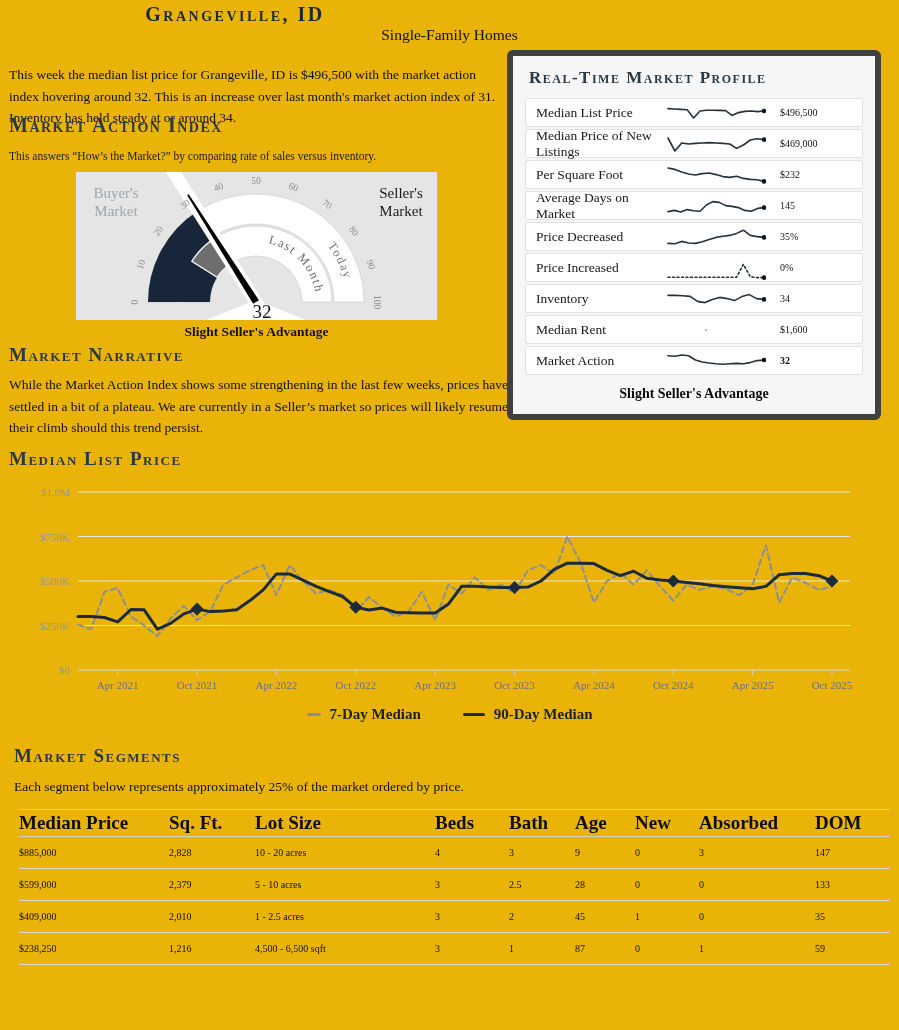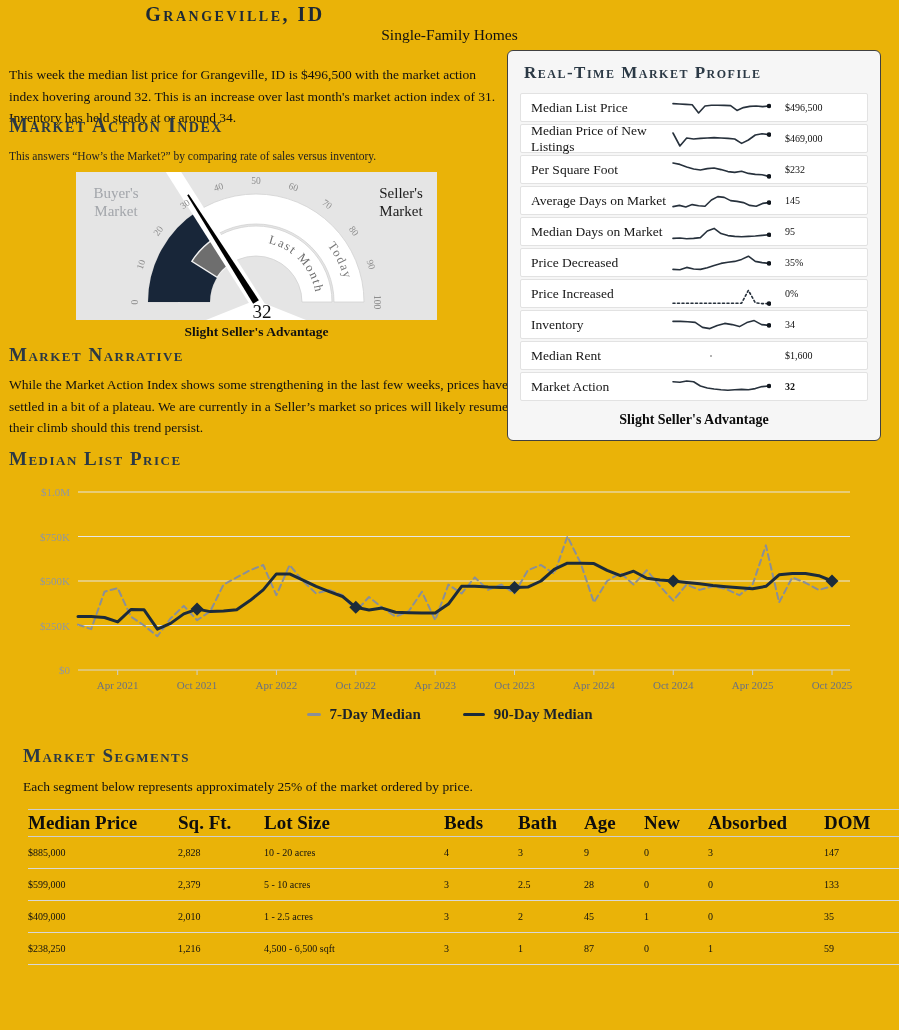--- a/index.html
+++ b/index.html
@@ -10,42 +10,42 @@
   .page-title{top:3px;left:0;width:470px;text-align:center;font-size:20px;letter-spacing:2.5px;color:#1d2936;}
   .page-subtitle{top:26px;left:0;width:899px;text-align:center;font-size:15.5px;color:#111;}
   .intro{top:64px;left:9px;width:496px;font-size:13.5px;line-height:1.6;}
   .mai-heading{top:114px;left:9px;font-size:20px;}
   .mai-sub{top:150px;left:9px;font-size:11.5px;color:#222;}
   .gauge-wrap{top:172px;left:76px;width:361px;height:148px;}
   .gauge-caption{top:324px;left:76px;width:361px;text-align:center;font-weight:bold;font-size:13.5px;}
   .narr-heading{top:344px;left:9px;font-size:19px;}
   .narr-text{top:374px;left:9px;width:500px;font-size:13.5px;line-height:1.6;}
 
-  .panel{top:50px;left:507px;width:374px;background:#f6f6f6;border:1px solid #404040;
+  .panel{top:50px;left:507px;width:374px;background:#f6f6f6;border:6px solid #404040;
          border-radius:6px;padding:10px 12px 12px 12px;box-sizing:border-box;}
   .panel-heading{font-variant:small-caps;font-weight:bold;color:#2b3945;letter-spacing:1.5px;
                  font-size:17px;padding:2px 2px 10px 4px;}
   .profile-row{display:flex;align-items:center;background:#fff;border:1px solid #e2e2e2;
                border-radius:2px;height:27px;margin-bottom:2px;padding:0 8px 0 10px;}
   .profile-label{flex:1;font-size:13.5px;color:#161616;}
   .profile-spark{width:100px;height:24px;flex:0 0 auto;}
   .profile-value{width:74px;flex:0 0 auto;padding-left:14px;font-size:10px;color:#111;}
   .profile-value.bold{font-weight:bold;}
   .panel-caption{text-align:center;font-weight:bold;font-size:14px;padding-top:9px;color:#0c0c0c;}
 
   .chart-section{position:absolute;top:448px;left:0;width:899px;}
   .chart-heading{margin-left:9px;font-size:19px;}
   .chart-svg{display:block;margin:8px 0 0 20px;}
   .legend{display:flex;justify-content:center;align-items:center;gap:42px;margin-top:0px;}
   .legend-item{display:flex;align-items:center;gap:9px;font-size:15px;font-weight:bold;color:#1b222b;}
   .swatch{display:inline-block;height:3px;border-radius:2px;}
   .swatch.s7{width:14px;background:#8a8f98;}
   .swatch.s90{width:22px;background:#1c2b3a;}
 
-  .segments-section{position:absolute;top:745px;left:14px;width:717px;}
+  .segments-section{position:absolute;top:745px;left:5px;width:717px;}
   .seg-heading{margin-left:9px;font-size:19px;}
   .seg-desc{margin:12px 0 0 9px;font-size:13.5px;color:#111;}
   table.segments{border-collapse:collapse;table-layout:fixed;width:871px;margin:14px 0 0 14px;}
   table.segments th{font-size:19px;text-align:left;font-weight:bold;color:#0e0e0e;
       border-top:1px solid #cfcfcf;border-bottom:1px solid #cfcfcf;padding:2px 0;}
   table.segments td{font-size:10px;color:#111;padding:10px 0;border-bottom:1px solid #d8d8d8;}
 </style>
 </head>
 <body>
 
@@ -122,28 +122,20 @@
           </svg>
           <div class="profile-value">$232</div>
         </div>
         <div class="profile-row">
           <div class="profile-label">Average Days on Market</div>
           <svg class="profile-spark" viewBox="0 0 100 24">
             <polyline points="2.0,17.6 8.4,16.4 14.8,18.0 21.2,15.6 27.6,16.8 34.0,17.2 40.4,11.0 46.8,7.6 53.2,8.4 59.6,11.6 66.0,12.4 72.4,13.6 78.8,16.4 85.2,17.2 91.6,14.4 98.0,13.6" fill="none" stroke="#27313c" stroke-width="1.6" stroke-linejoin="round" stroke-linecap="round" stroke-dasharray="none"></polyline>
             <circle cx="98" cy="13.6" r="2.3" fill="#10161d"></circle>
           </svg>
           <div class="profile-value">145</div>
-        </div>
-        <div class="profile-row">
-          <div class="profile-label">Median Days on Market</div>
-          <svg class="profile-spark" viewBox="0 0 100 24">
-            <polyline points="2.0,18.4 8.9,18.0 15.7,18.8 22.6,18.4 29.4,17.6 36.3,11.0 43.1,8.4 50.0,13.6 56.9,15.6 63.7,16.4 70.6,16.8 77.4,16.4 84.3,16.0 91.1,15.4 98.0,14.8" fill="none" stroke="#27313c" stroke-width="1.6" stroke-linejoin="round" stroke-linecap="round" stroke-dasharray="none"></polyline>
-            <circle cx="98" cy="14.8" r="2.3" fill="#10161d"></circle>
-          </svg>
-          <div class="profile-value">95</div>
         </div>
         <div class="profile-row">
           <div class="profile-label">Price Decreased</div>
           <svg class="profile-spark" viewBox="0 0 100 24">
             <polyline points="2.0,18.4 8.9,18.8 15.7,16.4 22.6,18.0 29.4,18.4 36.3,16.8 43.1,14.4 50.0,12.4 56.9,11.2 63.7,10.4 70.6,8.4 77.4,5.2 84.3,10.4 91.1,11.6 98.0,12.4" fill="none" stroke="#27313c" stroke-width="1.6" stroke-linejoin="round" stroke-linecap="round" stroke-dasharray="none"></polyline>
             <circle cx="98" cy="12.4" r="2.3" fill="#10161d"></circle>
           </svg>
           <div class="profile-value">35%</div>
         </div>
         <div class="profile-row">

